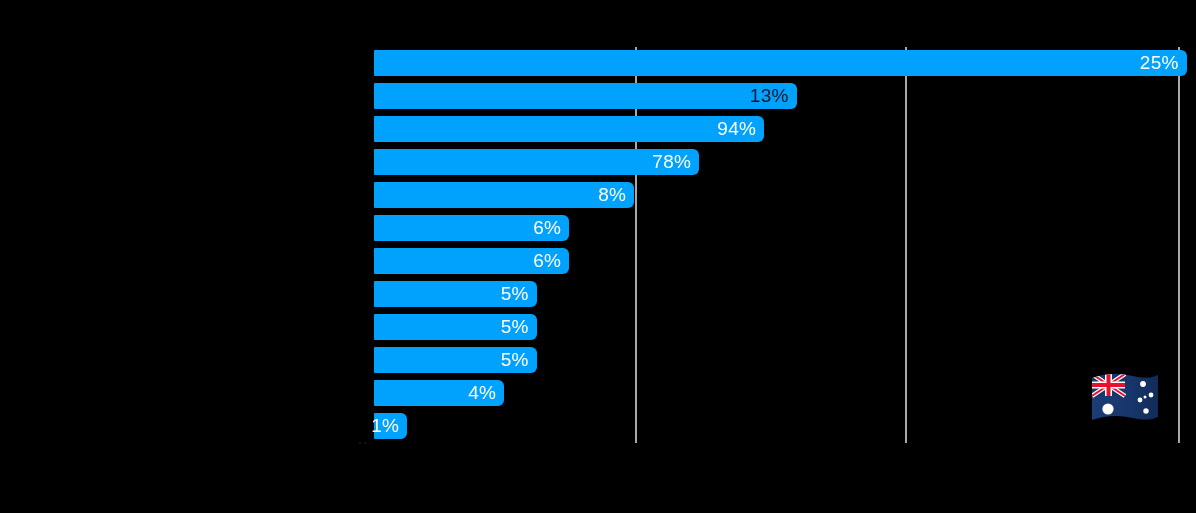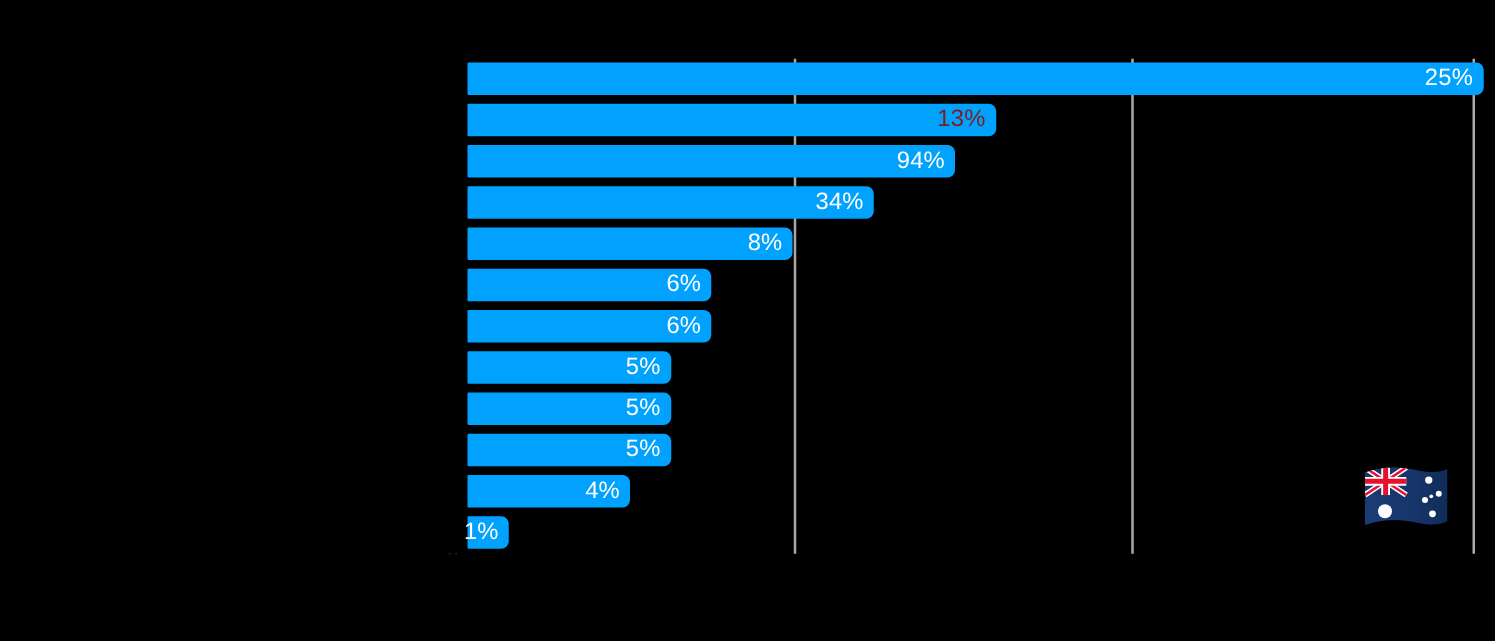--- a/index.html
+++ b/index.html
@@ -106,33 +106,33 @@
       <div class="gridline" style="left: 1177.75px; top: 47px; height: 396px; background: rgb(200, 198, 194);"></div>
       <div class="bar-row" style="top: 50px; width: 1196px; height: 26px;">
         <div class="cat-label" style="color: rgb(0, 0, 0); right: 844px;"></div>
         <div class="bar" style="width: 812.5px; height: 26px; background: rgb(0, 162, 253);">
           <span class="bar-value" style="color: rgb(255, 255, 255);">25%</span>
         </div>
       </div>
       <div class="bar-row" style="top: 83px; width: 1196px; height: 26px;">
         <div class="cat-label" style="color: rgb(0, 0, 0); right: 844px;"></div>
         <div class="bar" style="width: 422.5px; height: 26px; background: rgb(0, 162, 253);">
-          <span class="bar-value" style="color: #7f1d1d;">13%</span>
+          <span class="bar-value" style="color: #0f172a;">13%</span>
         </div>
       </div>
       <div class="bar-row" style="top: 116px; width: 1196px; height: 26px;">
         <div class="cat-label" style="color: rgb(0, 0, 0); right: 844px;"></div>
         <div class="bar" style="width: 390px; height: 26px; background: rgb(0, 162, 253);">
           <span class="bar-value" style="color: rgb(255, 255, 255);">94%</span>
         </div>
       </div>
       <div class="bar-row" style="top: 149px; width: 1196px; height: 26px;">
         <div class="cat-label" style="color: rgb(0, 0, 0); right: 844px;"></div>
         <div class="bar" style="width: 325px; height: 26px; background: rgb(0, 162, 253);">
-          <span class="bar-value" style="color: rgb(255, 255, 255);">34%</span>
+          <span class="bar-value" style="color: rgb(255, 255, 255);">78%</span>
         </div>
       </div>
       <div class="bar-row" style="top: 182px; width: 1196px; height: 26px;">
         <div class="cat-label" style="color: rgb(0, 0, 0); right: 844px;"></div>
         <div class="bar" style="width: 260px; height: 26px; background: rgb(0, 162, 253);">
           <span class="bar-value" style="color: rgb(255, 255, 255);">8%</span>
         </div>
       </div>
       <div class="bar-row" style="top: 215px; width: 1196px; height: 26px;">
         <div class="cat-label" style="color: rgb(0, 0, 0); right: 844px;"></div>

